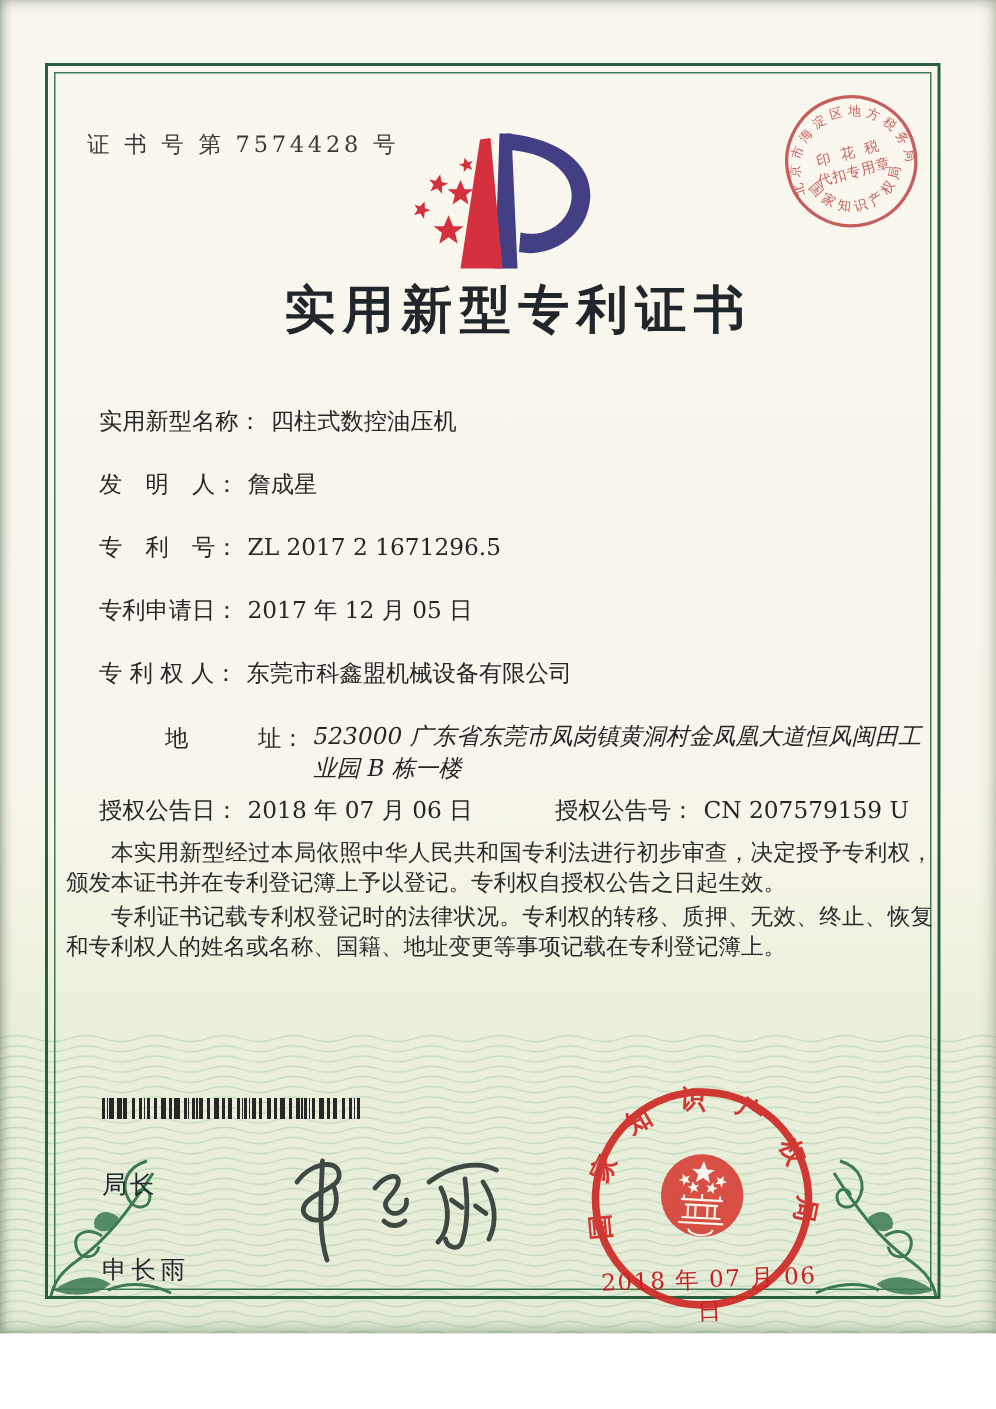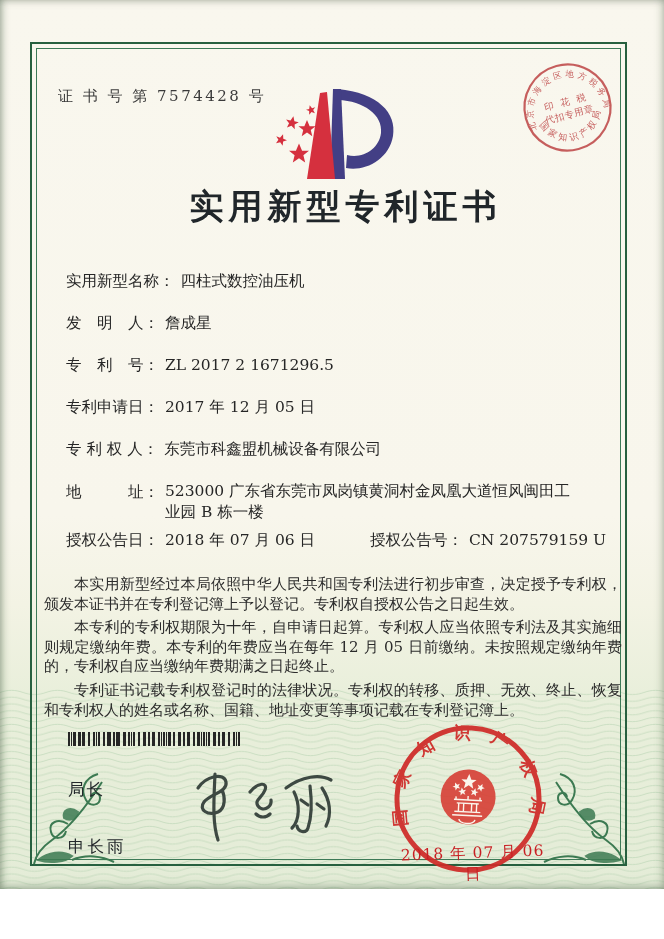--- a/index.html
+++ b/index.html
@@ -13,25 +13,25 @@
   .frame-inner{position:absolute;left:36px;top:48px;right:43px;bottom:29px;border:1px solid #3d7a57;z-index:1;}
   .cert-no{position:absolute;left:58px;top:87px;font-size:15px;letter-spacing:2.5px;color:#3a3a3a;z-index:3;}
   .logo{position:absolute;left:260px;top:83px;z-index:2;}
   .tax-seal{position:absolute;left:515px;top:55px;z-index:4;opacity:.88;}
   .title{position:absolute;left:30px;right:37px;top:184px;text-align:center;font-size:34px;letter-spacing:5px;
     color:#20262a;font-weight:600;z-index:3;padding-left:34px;}
   .field-row{position:absolute;left:66px;font-size:15.5px;color:#262626;line-height:22px;white-space:nowrap;z-index:3;}
   .field-row .lbl{display:inline-block;}
   .field-row .val{margin-left:6px;}
   .row-addr{white-space:normal;width:560px;}
-  .row-addr .lbl{vertical-align:top;white-space:nowrap;}
-  .row-addr .val{display:inline-block;width:412px;vertical-align:top;line-height:21px;}
+  .row-addr .lbl{vertical-align:top;white-space:nowrap;margin-left:44px;}
+  .row-addr .val{display:inline-block;width:412px;vertical-align:top;line-height:21px;font-style:italic;}
   .row-grant{width:560px;}
   .pair2{position:absolute;left:304px;top:0;}
-  .paragraphs{position:absolute;left:44px;top:559px;width:578px;z-index:3;margin-top:16px;}
+  .paragraphs{position:absolute;left:44px;top:559px;width:578px;z-index:3;}
   .paragraphs p{margin:0 0 4px 0;font-size:15px;line-height:19.6px;color:#2b2b2b;text-indent:2em;text-align:justify;}
   .barcode{position:absolute;left:68px;top:732px;width:172px;height:14px;z-index:3;
     background:
       repeating-linear-gradient(90deg,#262626 0 2px,transparent 2px 5px),
       repeating-linear-gradient(90deg,transparent 0 3px,#262626 3px 4px,transparent 4px 9px),
       repeating-linear-gradient(90deg,#262626 0 1px,transparent 1px 7px);}
   .signer-title{position:absolute;left:68px;top:779px;font-size:16.5px;color:#23282b;letter-spacing:2px;z-index:3;text-align:center;}
   .signer-name{position:absolute;left:68px;top:836px;font-size:16.5px;color:#23282b;letter-spacing:3px;z-index:3;}
   .signature{position:absolute;left:168px;top:748px;z-index:4;}
   .office-seal{position:absolute;left:390px;top:721px;z-index:5;opacity:.93;}
@@ -115,21 +115,20 @@
   <div class="field-row row-addr" style="top:481px">
     <span class="lbl">地　　　址：</span><span class="val">523000 广东省东莞市凤岗镇黄洞村金凤凰大道恒风闽田工业园 B 栋一楼</span>
   </div>
   <div class="field-row row-grant" style="top:529px">
     <span><span class="lbl">授权公告日：</span><span class="val">2018 年 07 月 06 日</span></span>
     <span class="pair2"><span class="lbl">授权公告号：</span><span class="val">CN 207579159 U</span></span>
   </div>
 
   <div class="paragraphs">
     <p>本实用新型经过本局依照中华人民共和国专利法进行初步审查，决定授予专利权，颁发本证书并在专利登记簿上予以登记。专利权自授权公告之日起生效。</p>
-    <p>本专利的专利权期限为十年，自申请日起算。专利权人应当依照专利法及其实施细则规定缴纳年费。本专利的年费应当在每年 12 月 05 日前缴纳。未按照规定缴纳年费的，专利权自应当缴纳年费期满之日起终止。</p>
     <p>专利证书记载专利权登记时的法律状况。专利权的转移、质押、无效、终止、恢复和专利权人的姓名或名称、国籍、地址变更等事项记载在专利登记簿上。</p>
   </div>
 
   <div class="barcode"></div>
 
   <div class="signer-title">局长</div>
   <div class="signer-name">申长雨</div>
 
   <svg class="signature" width="200" height="100" viewBox="0 0 200 100">
     <g fill="none" stroke="#2c3833" stroke-width="3.2" stroke-linecap="round" opacity="0.9">

